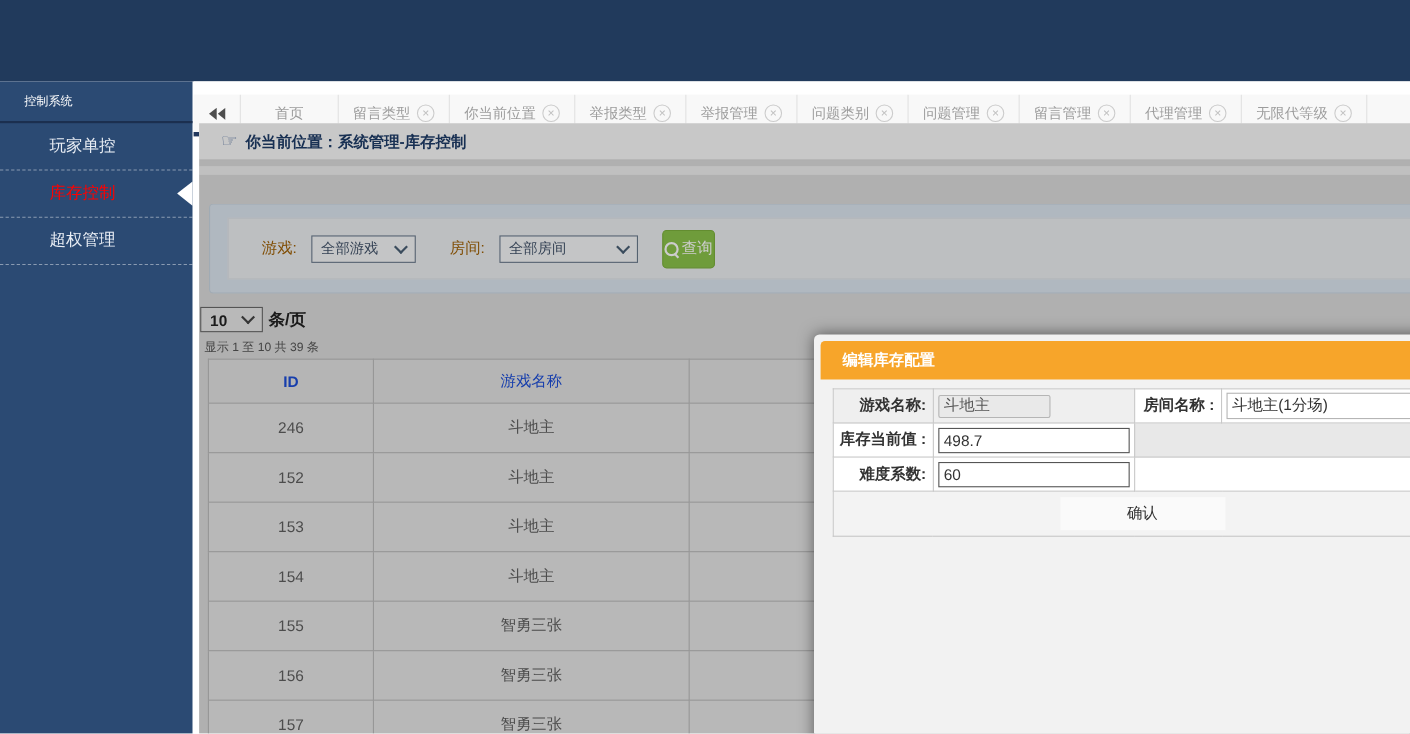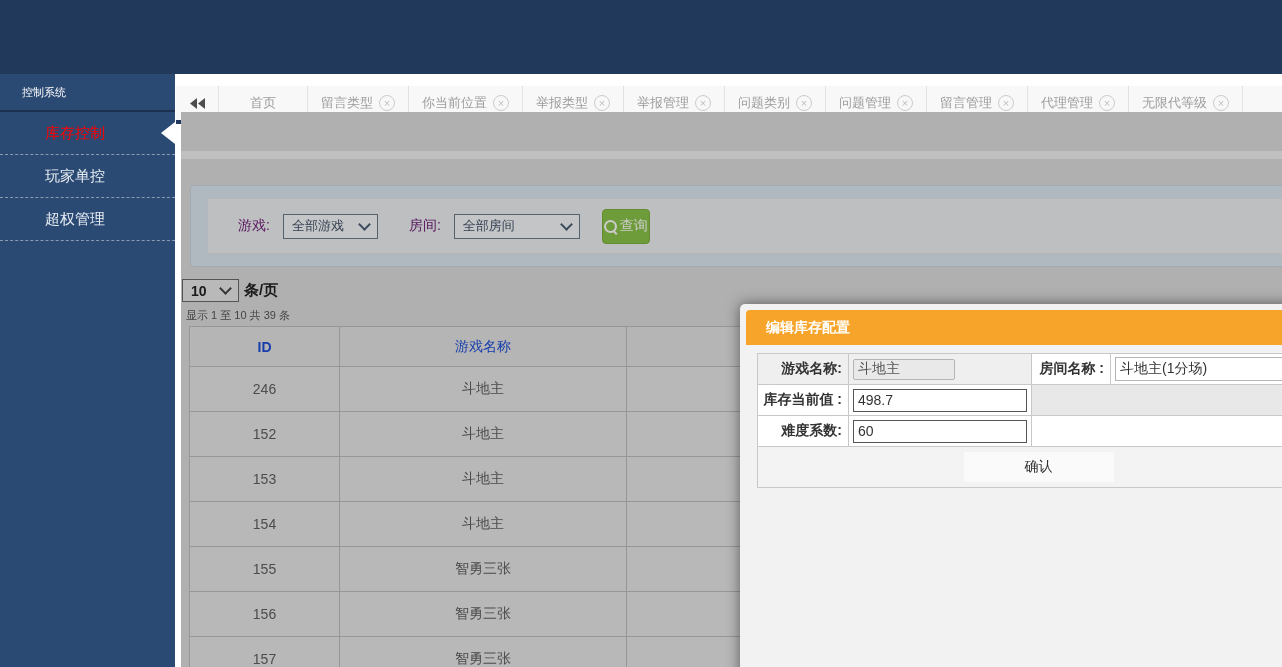--- a/index.html
+++ b/index.html
@@ -36,21 +36,21 @@
   .breadcrumb{position:absolute;left:0;right:0;top:0;height:33px;line-height:33px;background:#fafafa;
     border-bottom:1px solid #cfcfcf;color:#1e3c68;font-weight:bold;font-size:14px;padding-left:20px;}
   .hand-icon{color:#6e86ac;margin-right:7px;font-weight:normal;font-size:17px;}
   .strip{position:absolute;left:0;right:0;top:39px;height:8px;background:#f0f0f0;}
 
   
   .filter-panel{position:absolute;left:9px;right:0;top:73px;height:82px;background:#dde6f0;
     border:1px solid #c9d6e2;border-right:none;border-radius:4px 0 0 4px;box-sizing:border-box;}
   .filter-inner{position:absolute;left:16px;right:0;top:12px;bottom:12px;background:#edeff2;
     border:1px solid #e0e5ea;border-right:none;display:flex;align-items:center;}
-  .f-label{font-size:14px;color:#701a75;}
+  .f-label{font-size:14px;color:#a16207;}
   .selectbox{height:25px;background:#f6f7f8;border:1px solid #6b7b8d;box-sizing:border-box;
     display:inline-flex;align-items:center;justify-content:space-between;padding:0 8px;
     font-size:13px;color:#42536a;cursor:pointer;text-align:center;}
   .chev{width:7px;height:7px;border-right:2px solid #4a6075;border-bottom:2px solid #4a6075;
     transform:rotate(45deg);margin-top:-4px;margin-left:10px;flex:none;}
   .query-btn{margin-left:22px;height:35px;padding:0 1px;background:#8bc34a;border:1px solid #7cb13c;
     border-radius:4px;color:#fff;font-size:14px;display:inline-flex;align-items:center;cursor:pointer;}
   .mag-icon{width:9px;height:9px;border:2px solid #fff;border-radius:50%;position:relative;
     margin-right:3px;flex:none;}
   .mag-icon::after{content:'';position:absolute;width:2px;height:5px;background:#fff;
@@ -92,22 +92,22 @@
 </head>
 <body>
 
 <div class="screen">
 
   <div class="topbar"></div>
 
   <div class="sidebar">
     <div class="sidebar-title">控制系统</div>
     <div id="sidebar-items">
+        <div class="menu-item"><span>玩家单控</span></div>
         <div class="menu-item active"><span>库存控制</span><span class="active-arrow"></span></div>
-        <div class="menu-item"><span>玩家单控</span></div>
         <div class="menu-item"><span>超权管理</span></div>
       </div>
   </div>
 
   <div class="main">
 
     <div class="tabbar">
       <div class="tab-collapse">
         <svg width="15" height="11" viewBox="0 0 15 11">
           <polygon points="7,0 7,11 0,5.5" fill="#4d4d4d"></polygon>
@@ -152,20 +152,23 @@
           </div>
           <div class="tab">
             <span>无限代等级</span>
             <span class="tab-close">×</span>
           </div>
         </div>
     </div>
 
     <div class="content">
 
+      <div class="breadcrumb">
+        <span class="hand-icon">☞</span><span>你当前位置：系统管理-库存控制</span>
+      </div>
       <div class="strip"></div>
 
       <div class="filter-panel">
         <div class="filter-inner">
           <span class="f-label" style="margin-left:30px">游戏:</span>
           <span class="selectbox" style="width:95px;margin-left:13px">
             <span>全部游戏</span>
             <span class="chev"></span>
           </span>
           <span class="f-label" style="margin-left:31px">房间:</span>

